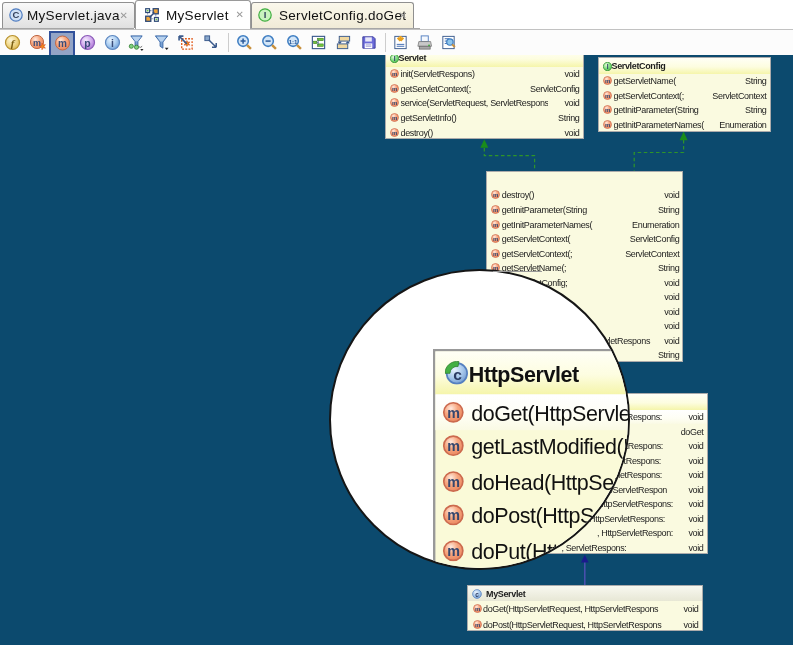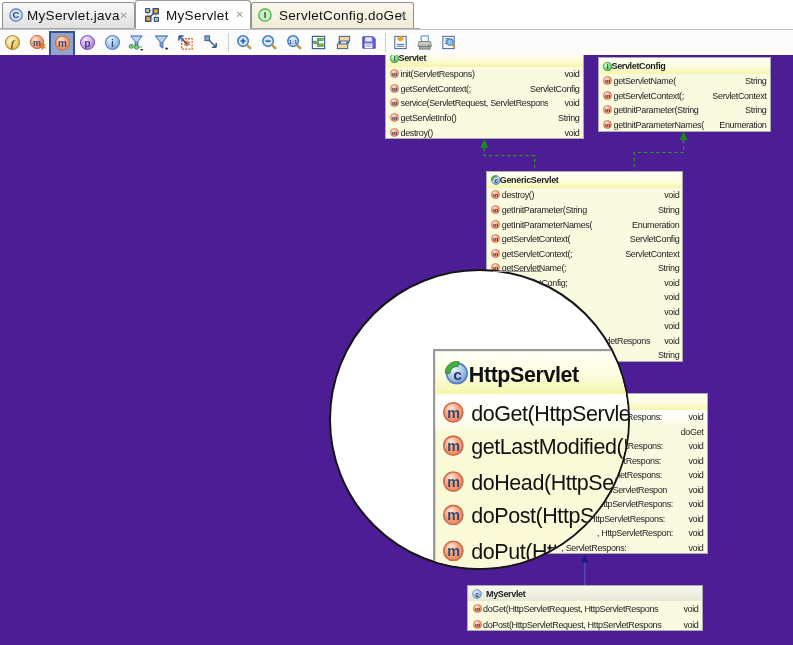--- a/index.html
+++ b/index.html
@@ -16,21 +16,21 @@
 #tab2 .tt{left:30px;top:7px;}
 .tab .tx{position:absolute;right:6px;top:7px;font-size:10px;color:#9a9a9a;}
 #tab2 .tx{top:8px;}
 #tabline{position:absolute;left:0;top:28px;width:414px;height:1px;background:#a6a6a6;}
 
 #toolbar{position:absolute;left:0;top:29px;width:793px;height:25px;background:#fcfcfc;border-top:1px solid #c2c2c2;border-bottom:1px solid #bdbdbd;box-sizing:content-box;}
 .tbi{position:absolute;top:4px;width:17px;height:17px;}
 .tsep{position:absolute;top:3px;width:1px;height:19px;background:#cdcdcd;}
 #selbox{position:absolute;left:49px;top:1px;width:26px;height:26px;background:#93a4c6;border:2px solid #31519b;box-sizing:border-box;}
 
-#canvas{position:absolute;left:0;top:55px;width:793px;height:590px;background:#4c1d95;overflow:hidden;}
+#canvas{position:absolute;left:0;top:55px;width:793px;height:590px;background:#0c4a6e;overflow:hidden;}
 
 .node{position:absolute;box-sizing:border-box;border:1px solid #ababab;background:#fafae0;font-size:9px;letter-spacing:-0.35px;color:#1c1c1c;}
 .nhead{position:absolute;left:0;top:0;right:0;background:linear-gradient(#fffff6 0%,#fdfde0 55%,#f5f5aa 100%);}
 .nhead .hic{position:absolute;left:4px;}
 .nhead .ht{position:absolute;left:13px;font-weight:bold;white-space:nowrap;}
 .row{position:absolute;left:0;right:0;}
 .row .mic{position:absolute;left:4.5px;width:9px;height:9px;}
 .row .nm{position:absolute;left:15px;white-space:nowrap;overflow:hidden;}
 .row .ty{position:absolute;right:3px;white-space:nowrap;}
 .row .tail{position:absolute;white-space:nowrap;}
@@ -306,28 +306,20 @@
           <svg class="mic" viewBox="0 0 9 9" style="top:2.5px">
             <circle cx="4.5" cy="4.5" r="4" fill="url(#gSal)" stroke="#cc6a4e" stroke-width="0.7"></circle>
             <text x="4.5" y="6.8" text-anchor="middle" font-size="6" font-weight="bold" fill="#35466e" font-family="Liberation Sans">m</text>
           </svg>
           <span class="nm" style="top:2.5px;width:110px">getInitParameterNames(</span>
           <span class="ty" style="top:2.5px">Enumeration</span>
         </div>
 </div>
 
 <div class="node" id="nGS" style="left:485.8px;top:115.5px;width:197.5px;height:191px">
-        <div class="nhead" style="height:16.4px">
-          <svg class="hic" viewBox="0 0 10 10" style="top:3.5px;width:10px;height:10px">
-            <circle cx="5" cy="5.2" r="4.3" fill="url(#gBlu)" stroke="#5580c0" stroke-width="0.7"></circle>
-            <text x="5.2" y="8" text-anchor="middle" font-size="6.5" font-weight="bold" fill="#2c3c64" font-family="Liberation Sans">c</text>
-            <path d="M5.87 0.28 A5 5 0 0 0 0 5.2 L2.1 5.2 A2.9 2.9 0 0 1 5.5 2.34 Z" fill="#44b044" stroke="#2d7a2d" stroke-width="0.3"></path>
-          </svg>
-          <span class="ht" style="top:3.5px">GenericServlet</span>
-        </div>
         <div class="row" style="top:16.4px;height:14.55px">
           <svg class="mic" viewBox="0 0 9 9" style="top:2.5px">
             <circle cx="4.5" cy="4.5" r="4" fill="url(#gSal)" stroke="#cc6a4e" stroke-width="0.7"></circle>
             <text x="4.5" y="6.8" text-anchor="middle" font-size="6" font-weight="bold" fill="#35466e" font-family="Liberation Sans">m</text>
           </svg>
           <span class="nm" style="top:2.5px;width:149px">destroy()</span>
           <span class="ty" style="top:2.5px">void</span>
         </div>
         <div class="row" style="top:30.95px;height:14.55px">
           <svg class="mic" viewBox="0 0 9 9" style="top:2.5px">

